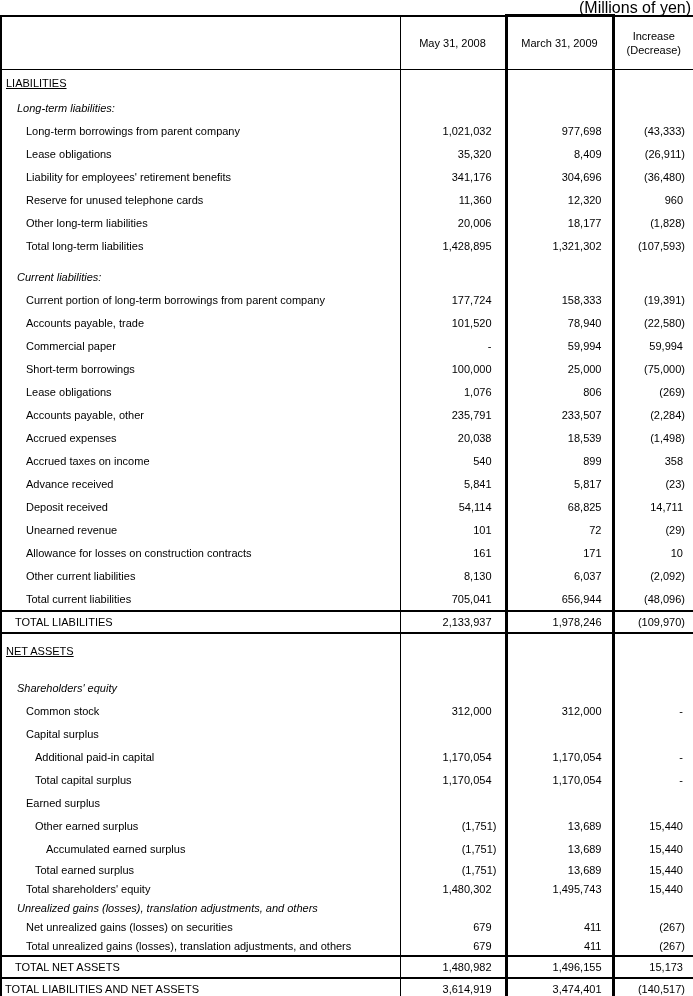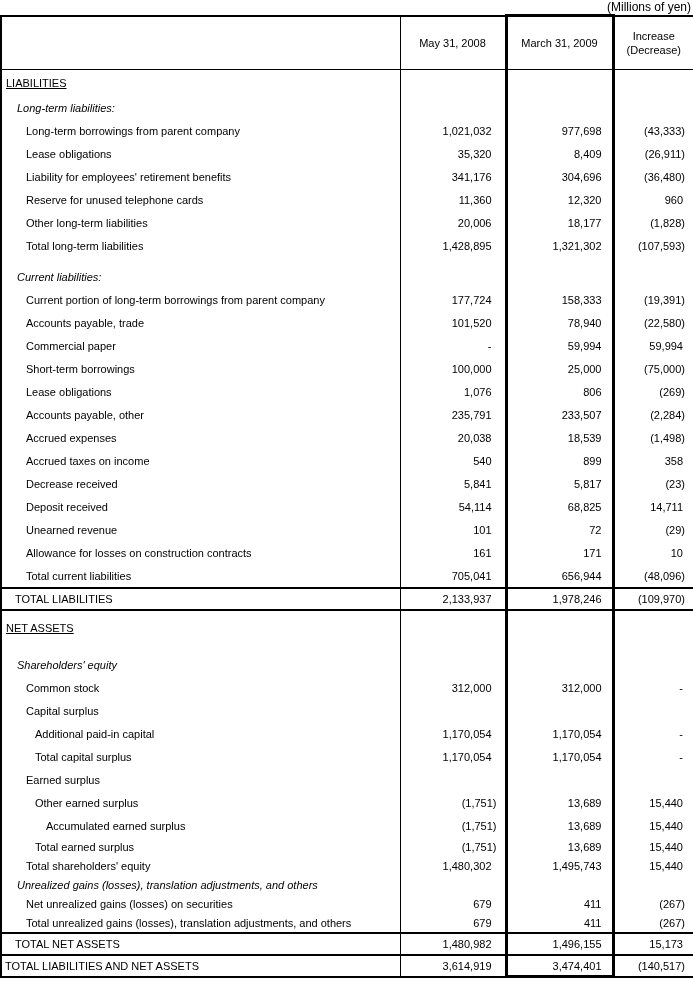--- a/index.html
+++ b/index.html
@@ -3,21 +3,21 @@
 <meta charset="utf-8">
 <style>
   html, body { margin: 0; padding: 0; background: #fff; }
   body {
     width: 693px; height: 996px;
     font-family: "Liberation Sans", "DejaVu Sans", sans-serif;
     color: #000; -webkit-font-smoothing: none;
   }
   .page { width: 693px; }
   .unit-note {
-    height: 13px; line-height: 13px; font-size: 12px;
+    height: 13px; line-height: 13px; font-size: 16px;
     text-align: right; padding-right: 2px; margin-top: 1px;
   }
   table.bs {
     width: 693px; border-collapse: collapse; table-layout: fixed;
     border: 2px solid #000; font-size: 11px;
   }
   col.c-label { width: 399px; }
   col.c-2008  { width: 106px; }
   col.c-2009  { width: 107px; }
   col.c-chg   { width: 81px;  }
@@ -179,21 +179,21 @@
           <td class="v c-2009 np">18,539</td>
           <td class="v c-chg">(1,498)</td>
         </tr>
         <tr class="r-item">
           <td class="c-label ind2">Accrued taxes on income</td>
           <td class="v c-2008 np">540</td>
           <td class="v c-2009 np">899</td>
           <td class="v c-chg np">358</td>
         </tr>
         <tr class="r-item">
-          <td class="c-label ind2">Decrease received</td>
+          <td class="c-label ind2">Advance received</td>
           <td class="v c-2008 np">5,841</td>
           <td class="v c-2009 np">5,817</td>
           <td class="v c-chg">(23)</td>
         </tr>
         <tr class="r-item">
           <td class="c-label ind2">Deposit received</td>
           <td class="v c-2008 np">54,114</td>
           <td class="v c-2009 np">68,825</td>
           <td class="v c-chg np">14,711</td>
         </tr>
@@ -201,20 +201,26 @@
           <td class="c-label ind2">Unearned revenue</td>
           <td class="v c-2008 np">101</td>
           <td class="v c-2009 np">72</td>
           <td class="v c-chg">(29)</td>
         </tr>
         <tr class="r-item">
           <td class="c-label ind2">Allowance for losses on construction contracts</td>
           <td class="v c-2008 np">161</td>
           <td class="v c-2009 np">171</td>
           <td class="v c-chg np">10</td>
+        </tr>
+        <tr class="r-item">
+          <td class="c-label ind2">Other current liabilities</td>
+          <td class="v c-2008 np">8,130</td>
+          <td class="v c-2009 np">6,037</td>
+          <td class="v c-chg">(2,092)</td>
         </tr>
         <tr class="r-subtotal">
           <td class="c-label ind2">Total current liabilities</td>
           <td class="v c-2008 np">705,041</td>
           <td class="v c-2009 np">656,944</td>
           <td class="v c-chg">(48,096)</td>
         </tr>
         <tr class="r-total">
           <td class="c-label">TOTAL LIABILITIES</td>
           <td class="v c-2008 np">2,133,937</td>

